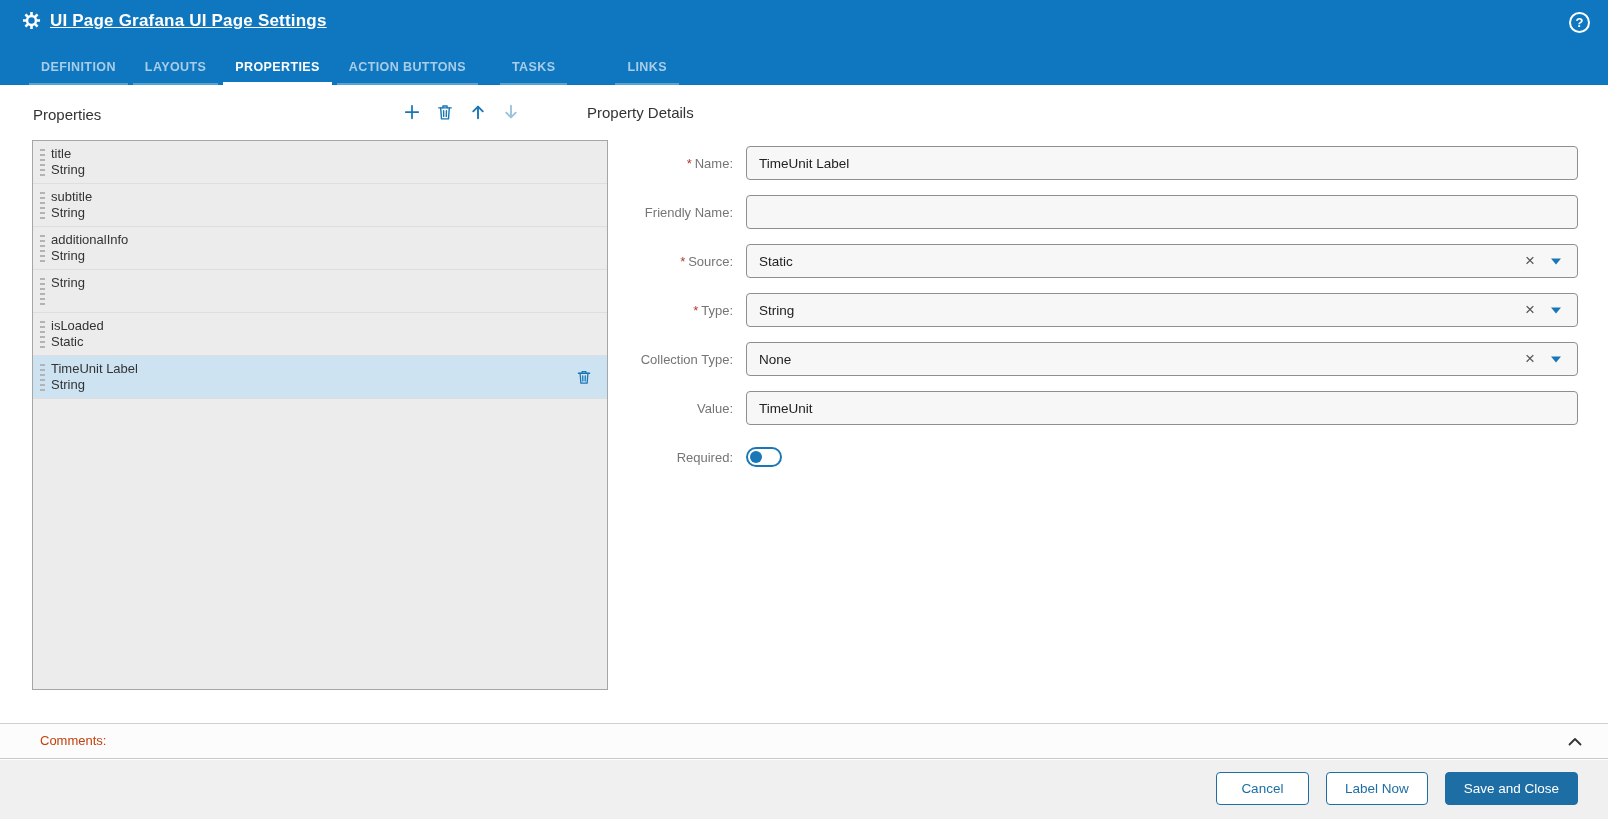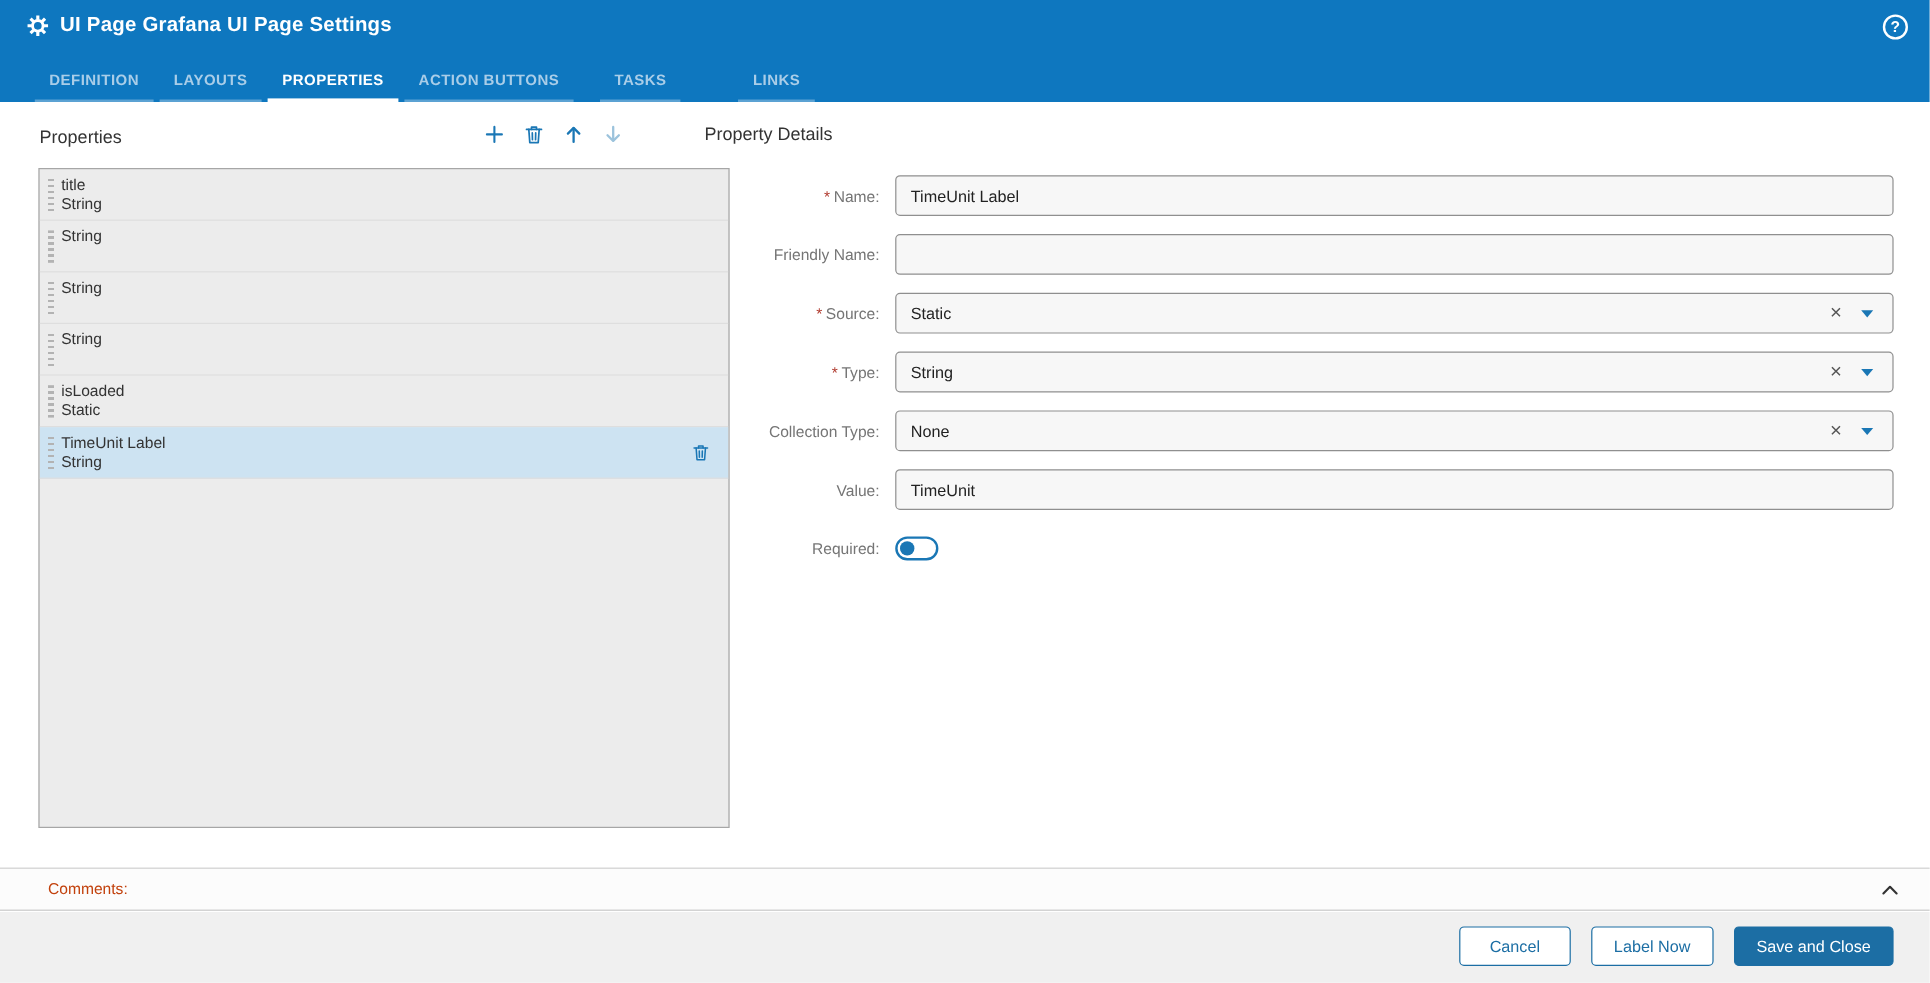--- a/index.html
+++ b/index.html
@@ -14,21 +14,21 @@
   }
   *{box-sizing:border-box;}
   html,body{margin:0;padding:0;}
   body{
     width:1608px;height:819px;position:relative;overflow:hidden;
     font-family:"Liberation Sans","DejaVu Sans",sans-serif;
     font-size:13px;color:#333;background:#fff;
   }
   
   .header{position:absolute;left:0;top:0;width:100%;height:85px;background:var(--header-blue);}
-  .title-row{position:absolute;left:22px;top:11px;display:flex;align-items:center;gap:9px;color:#fff;}
+  .title-row{position:absolute;left:22px;top:11px;display:flex;gap:9px;color:#fff;text-decoration:underline;}
   .app-title{font-size:17px;font-weight:600;letter-spacing:.2px;}
   .gear{width:19px;height:19px;display:block;}
   .help-btn{position:absolute;right:18px;top:12px;width:21px;height:21px;border:2px solid #fff;border-radius:50%;
     color:#fff;font-size:13px;font-weight:bold;display:flex;align-items:center;justify-content:center;cursor:pointer;}
   .tabs{position:absolute;left:29px;bottom:0;display:flex;align-items:flex-start;}
   .tab{padding:0 12px 9px;margin-right:5px;font-size:12.5px;font-weight:600;letter-spacing:.4px;
     color:#a9cde8;border-bottom:2px solid rgba(255,255,255,.32);cursor:pointer;white-space:nowrap;}
   .tab.active{color:#fff;border-bottom:3px solid #fff;padding-bottom:8px;}
   .tab:nth-child(4){margin-right:22px;}
   .tab:nth-child(5){margin-right:48px;}
@@ -130,24 +130,26 @@
 </div>
 
 <div class="prop-list">
     <div class="prop-item">
       <span class="grip"></span>
       <div class="pname">title</div>
       <div class="ptype">String</div>
     </div>
     <div class="prop-item">
       <span class="grip"></span>
-      <div class="ptype">String</div>
-    </div>
-    <div class="prop-item">
-      <span class="grip"></span>
+      <div class="pname">subtitle</div>
+      <div class="ptype">String</div>
+    </div>
+    <div class="prop-item">
+      <span class="grip"></span>
+      <div class="pname">additionalInfo</div>
       <div class="ptype">String</div>
     </div>
     <div class="prop-item">
       <span class="grip"></span>
       <div class="ptype">String</div>
     </div>
     <div class="prop-item">
       <span class="grip"></span>
       <div class="pname">isLoaded</div>
       <div class="ptype">Static</div>

